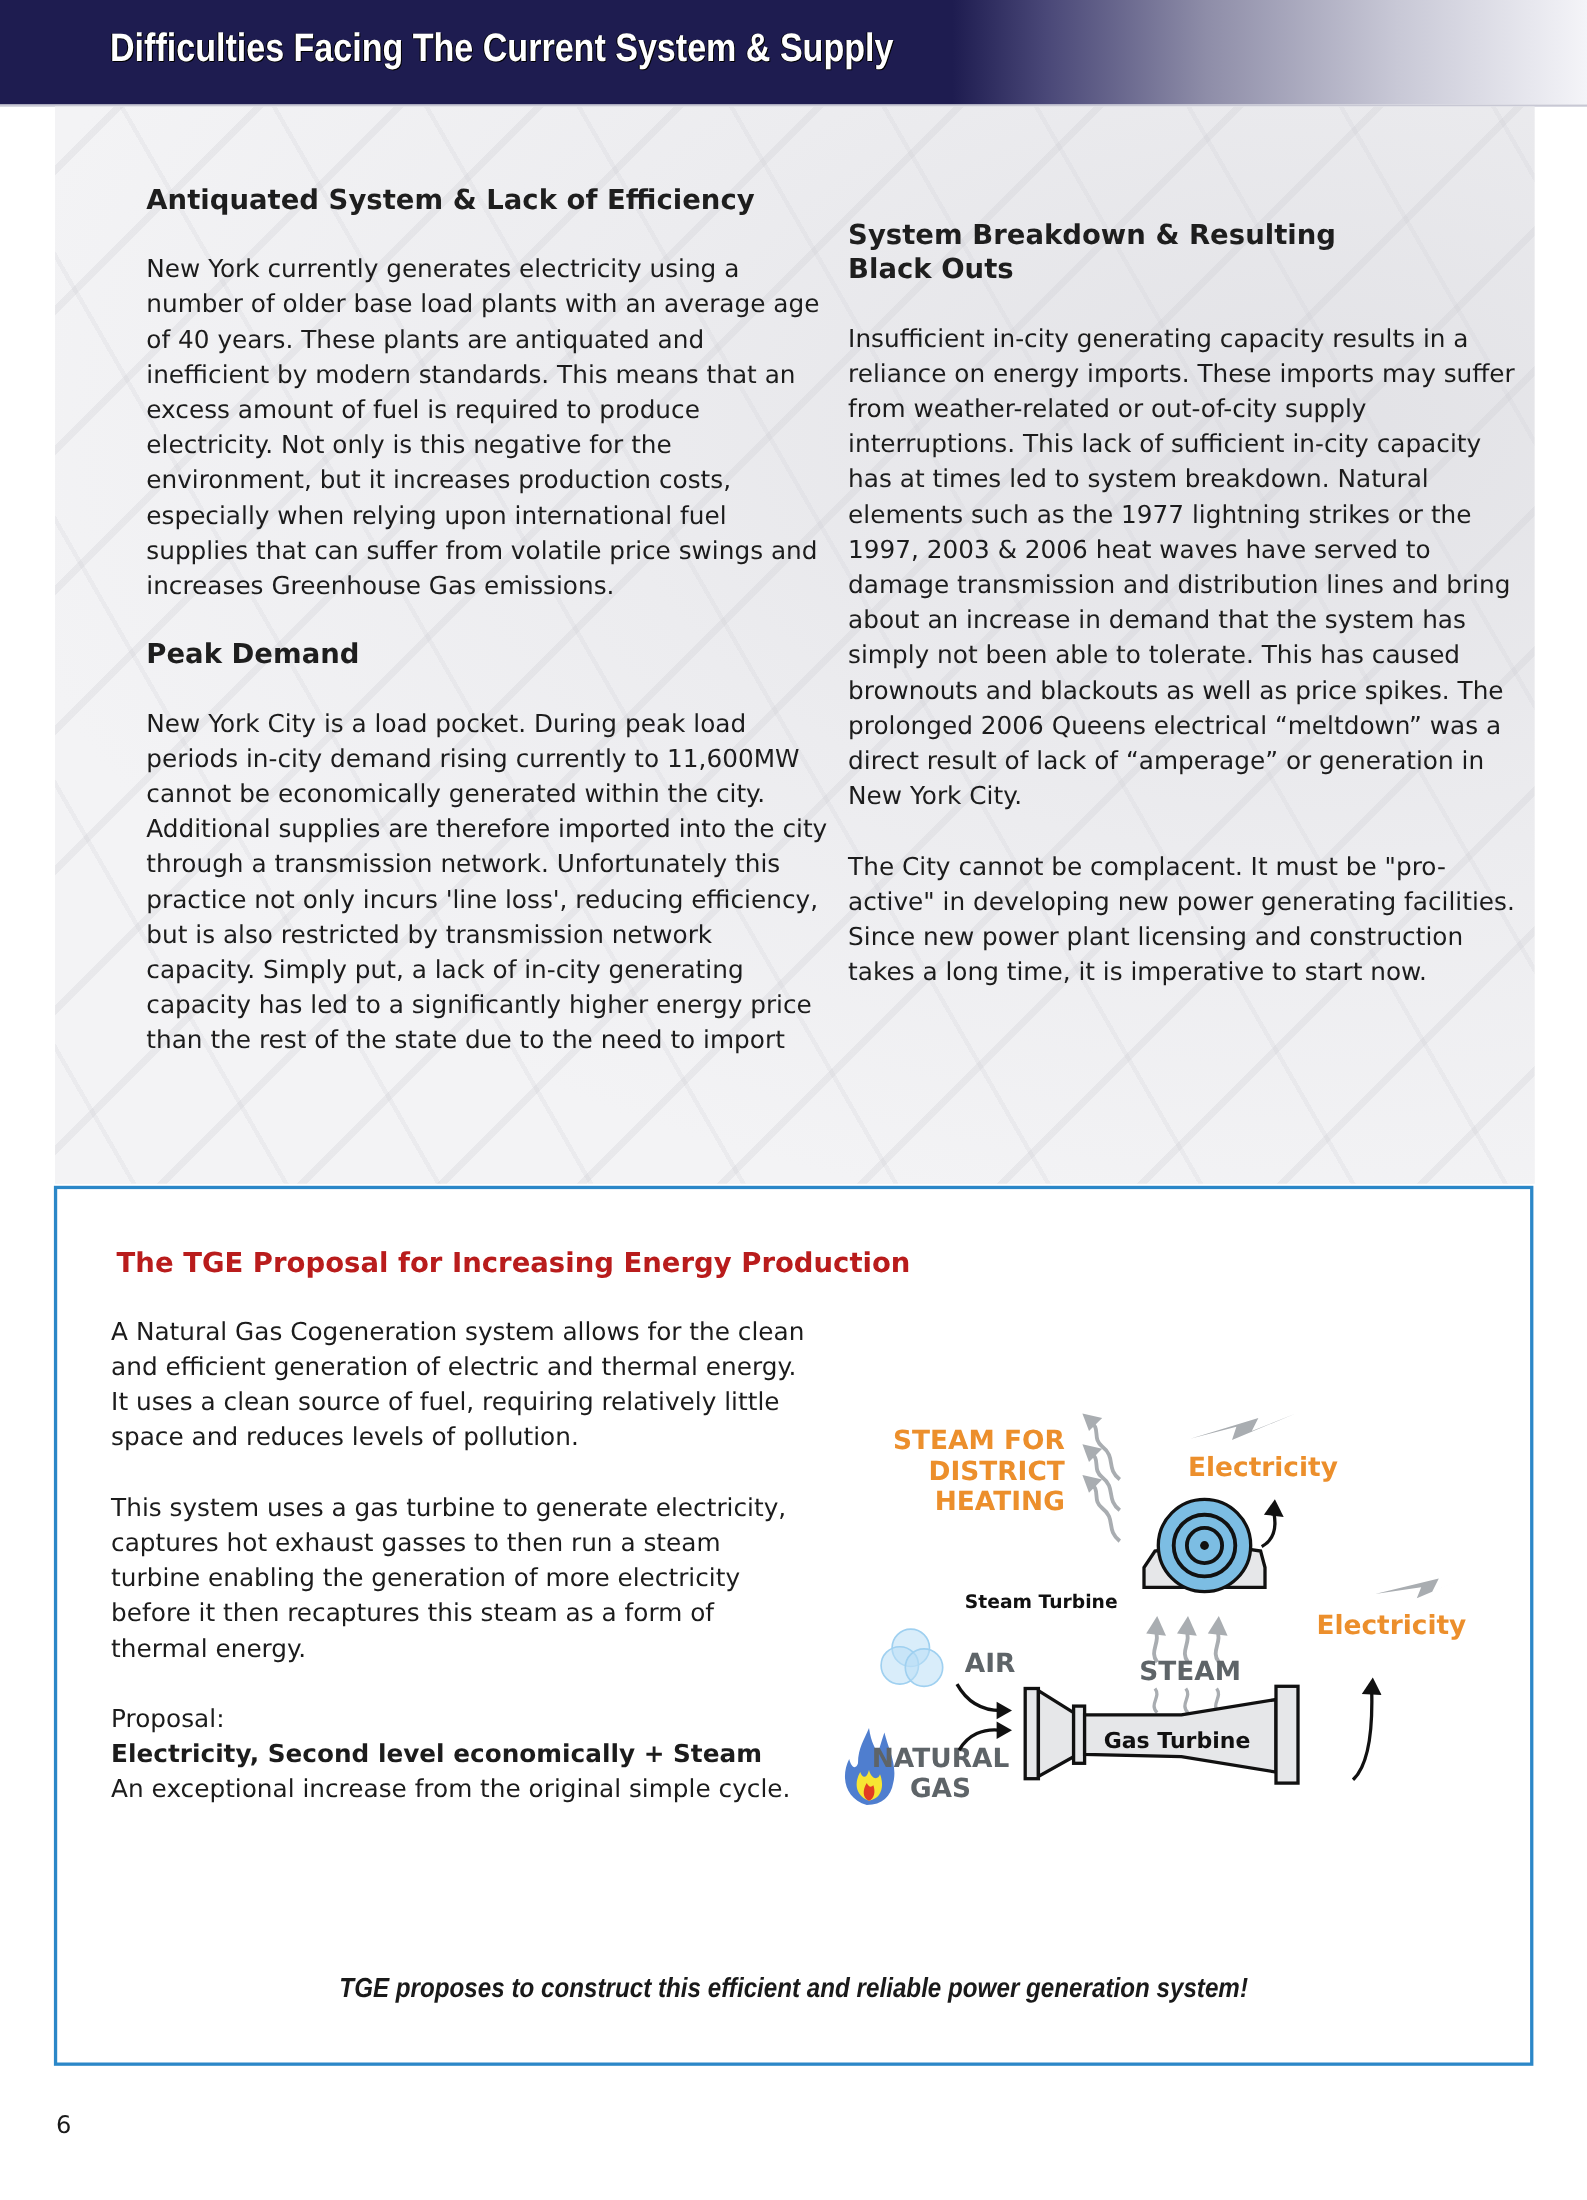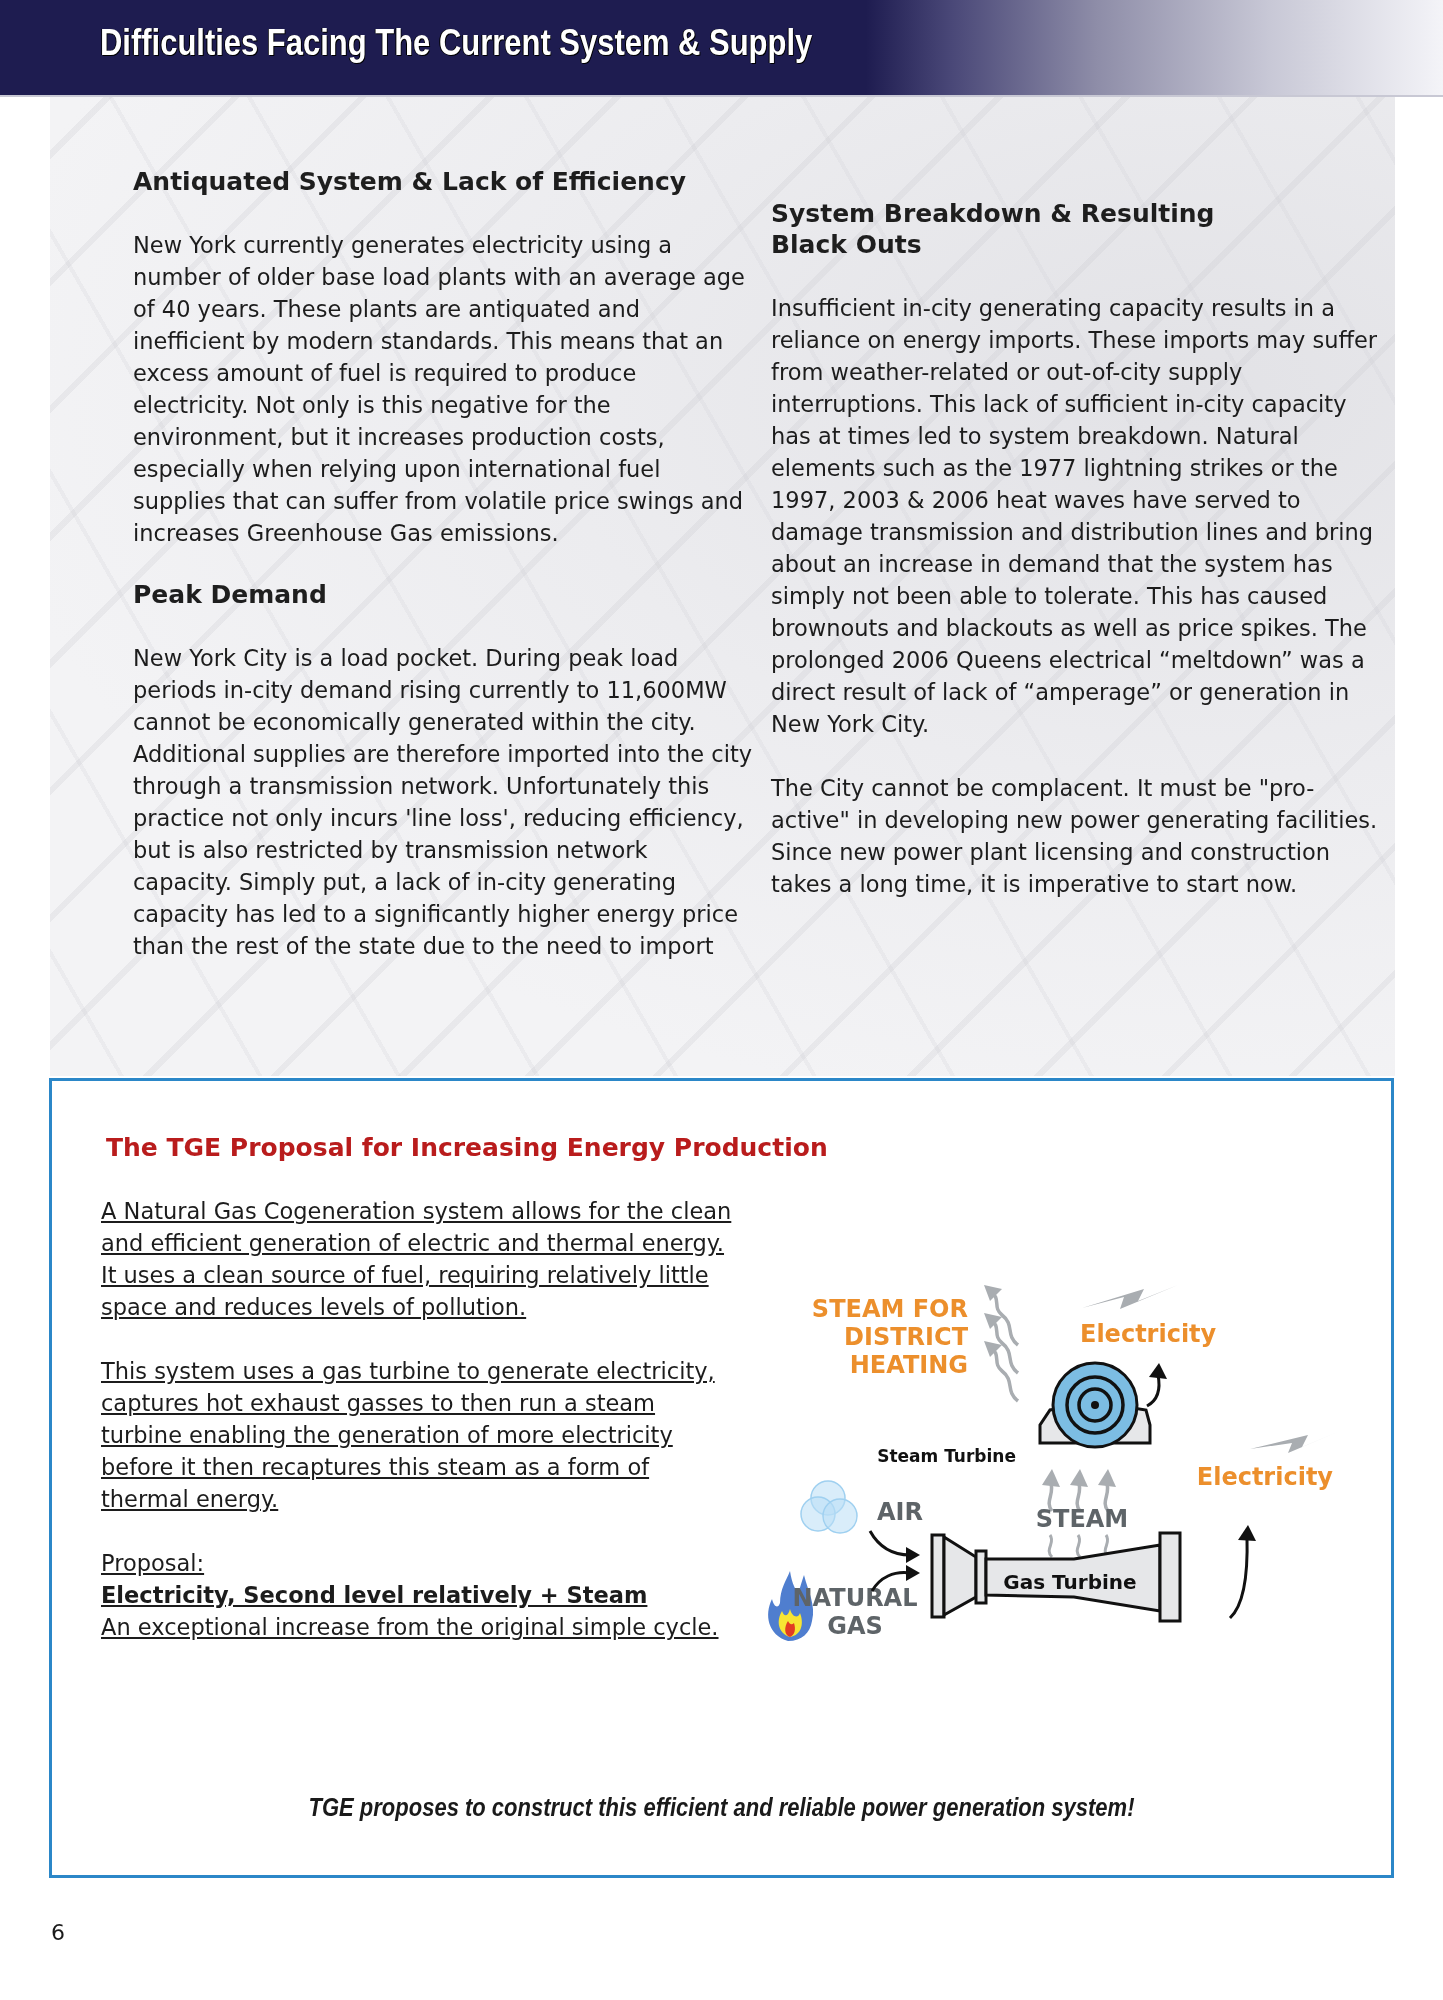--- a/index.html
+++ b/index.html
@@ -45,21 +45,21 @@
     position: absolute; left: 49px; top: 1078px; width: 1339px; height: 794px;
     border: 3px solid #2b87c8; background: #ffffff;
   }
   .proposal-title {
     position: absolute; left: 54px; top: 52px;
     font-weight: bold; font-size: 25px; color: #b91c1c; white-space: nowrap;
     font-family: "DejaVu Sans", sans-serif;
   }
   .proposal-text {
     position: absolute; left: 49px; top: 114px; width: 640px;
-    font-size: 22.5px; line-height: 32px; color: #1c1c1c; text-decoration: underline;
+    font-size: 22.5px; line-height: 32px; color: #1c1c1c;
   }
   .proposal-text .bold { font-weight: bold; }
   .tagline {
     position: absolute; left: 0; top: 712px; width: 100%; text-align: center;
     font-family: "Liberation Sans", sans-serif; font-weight: bold; font-style: italic;
     font-size: 25px; color: #1a1a1a;
     transform: scaleX(0.88); transform-origin: center;
   }
   .diagram {
     position: absolute; left: 740px; top: 1275px; width: 600px; height: 400px;
@@ -99,21 +99,21 @@
 </div>
 
 <div class="proposal-box">
   <div class="proposal-title">The TGE Proposal for Increasing Energy Production</div>
   <div class="proposal-text">
     <p class="para">A Natural Gas Cogeneration system allows for the clean and efficient generation of electric and thermal energy. It uses a clean source of fuel, requiring relatively little space and reduces levels of pollution.</p>
     <div style="height:32px"></div>
     <p class="para">This system uses a gas turbine to generate electricity, captures hot exhaust gasses to then run a steam turbine enabling the generation of more electricity before it then recaptures this steam as a form of thermal energy.</p>
     <div style="height:32px"></div>
     <p class="para">Proposal:</p>
-    <p class="para bold">Electricity, Second level relatively + Steam</p>
+    <p class="para bold">Electricity, Second level economically + Steam</p>
     <p class="para">An exceptional increase from the original simple cycle.</p>
   </div>
   <div class="tagline">TGE proposes to construct this efficient and reliable power generation system!</div>
 </div>
 
 <div class="diagram">
   <svg width="600" height="400" viewBox="0 0 600 400" xmlns="http://www.w3.org/2000/svg">
 
     <text x="228" y="42" text-anchor="end" font-size="24" fill="#ec8f2c">STEAM FOR</text>
     <text x="228" y="70" text-anchor="end" font-size="24" fill="#ec8f2c">DISTRICT</text>

